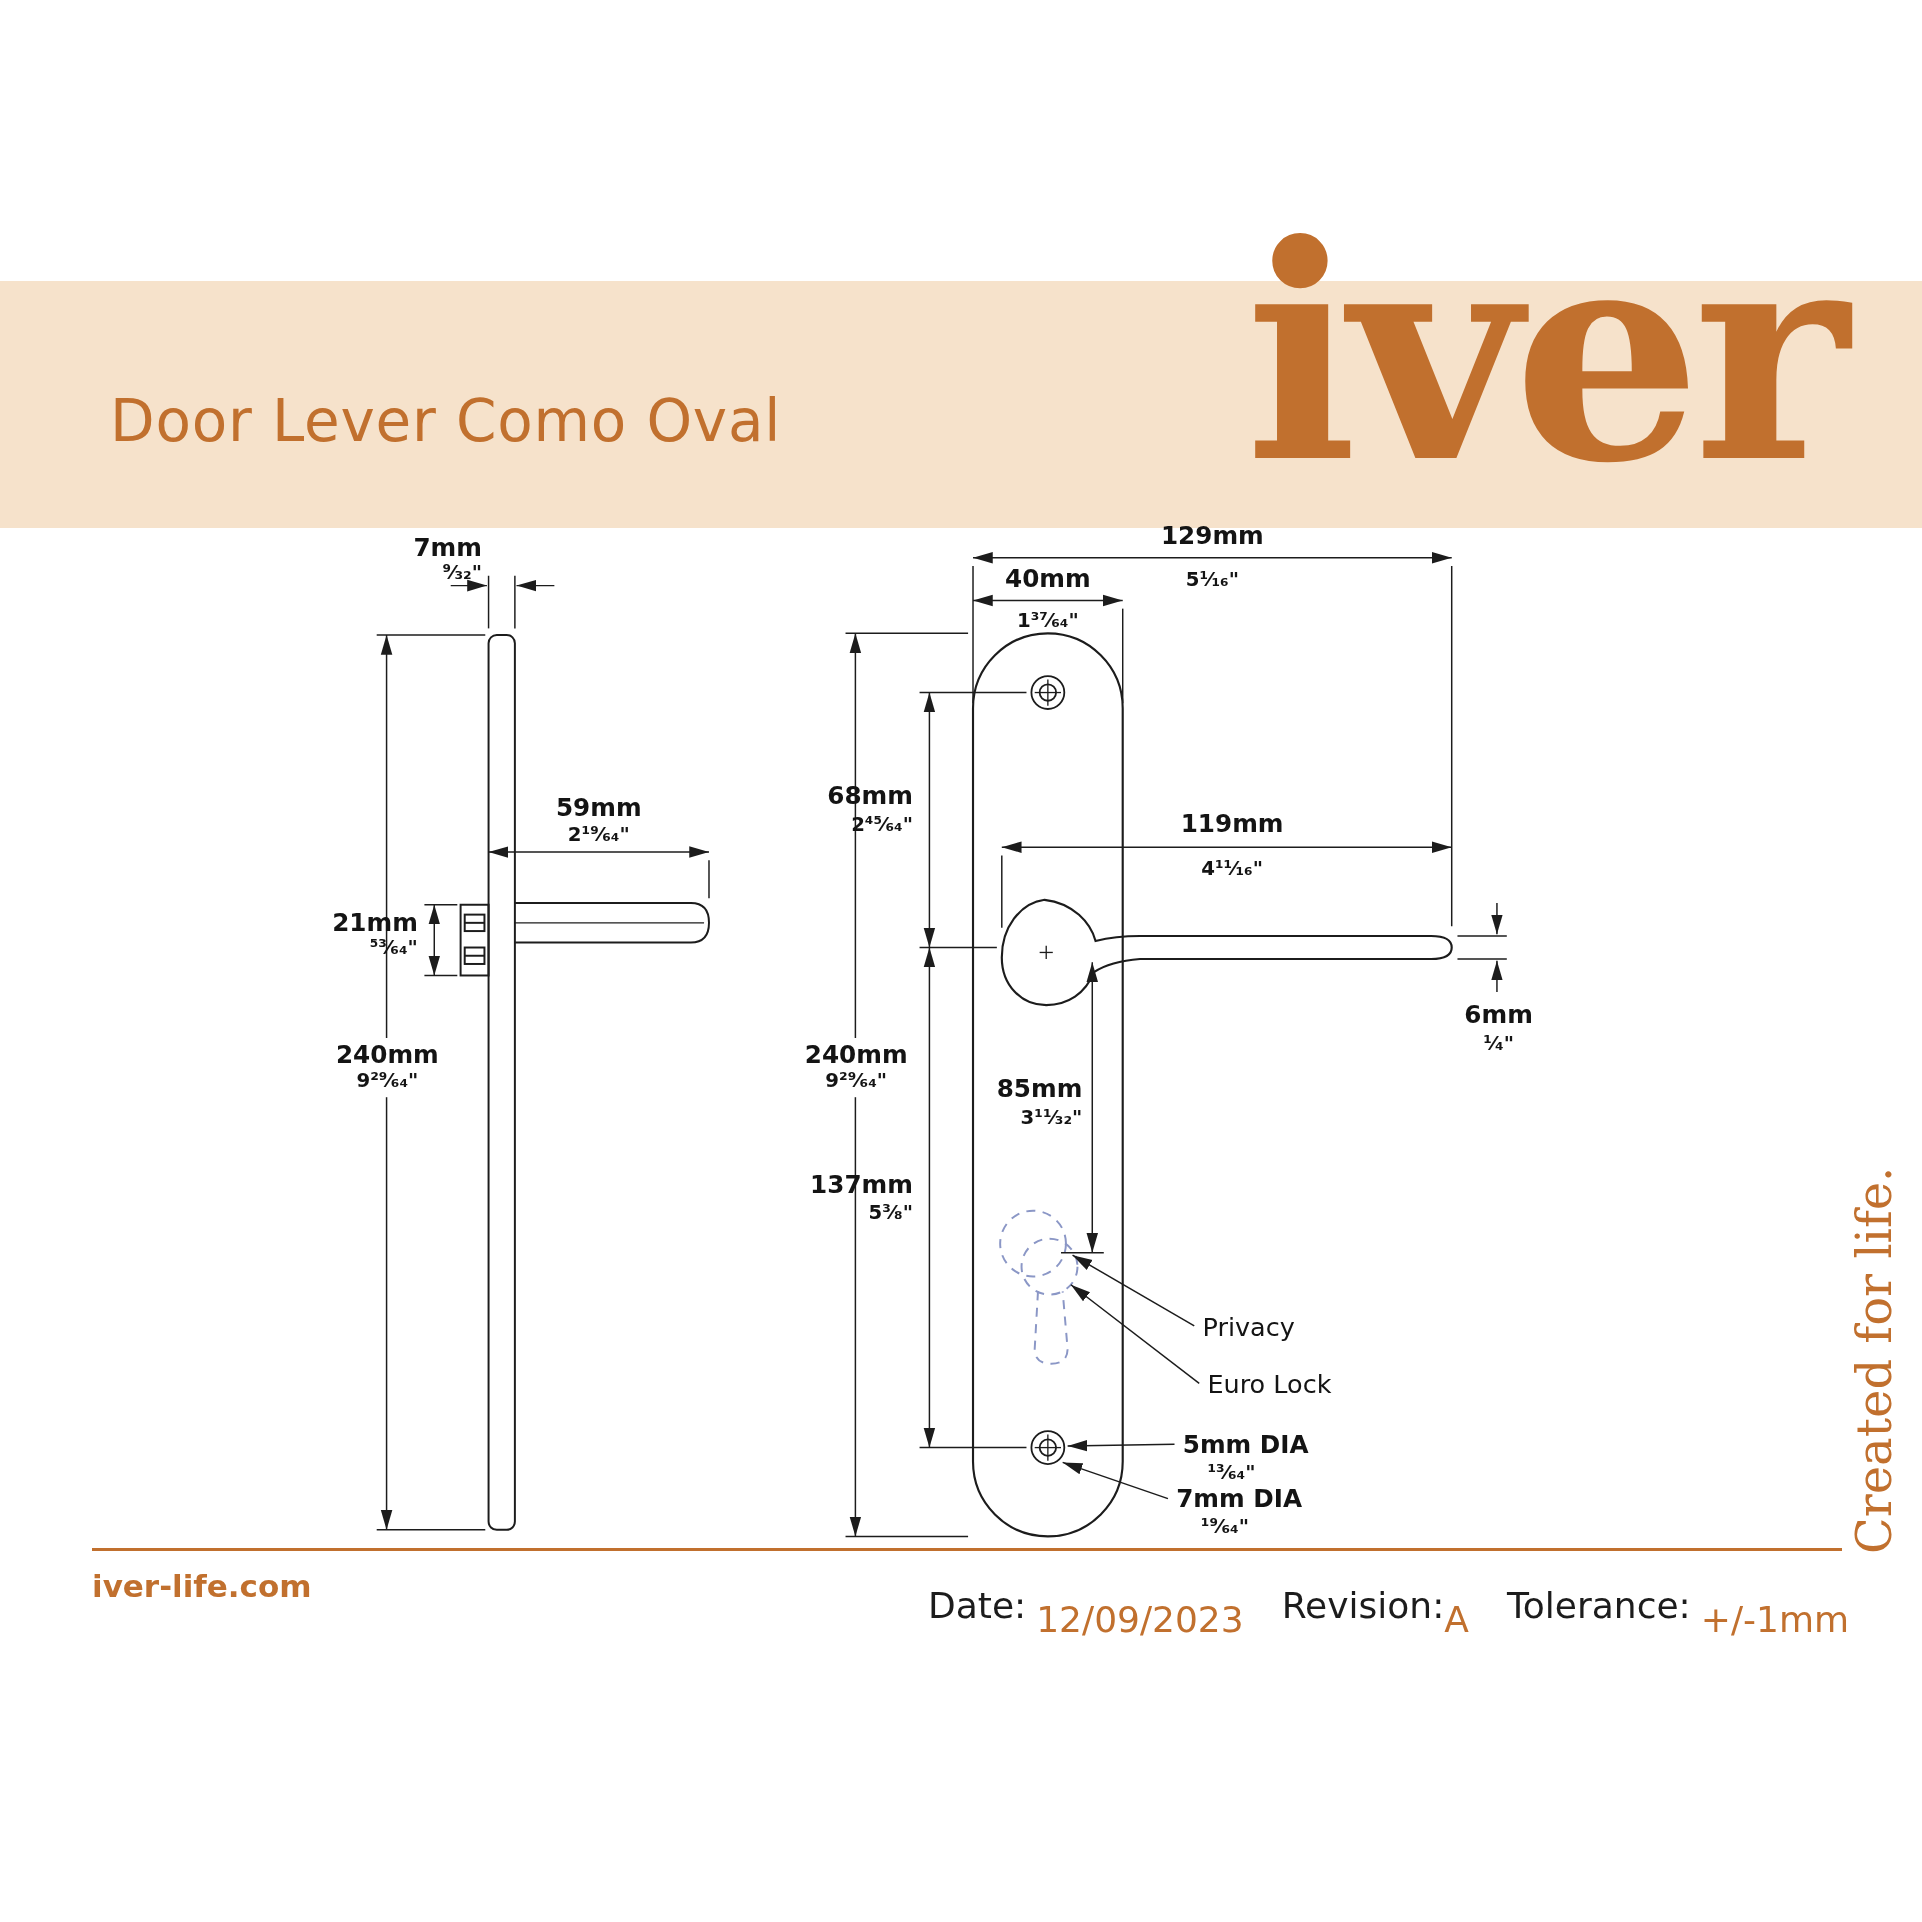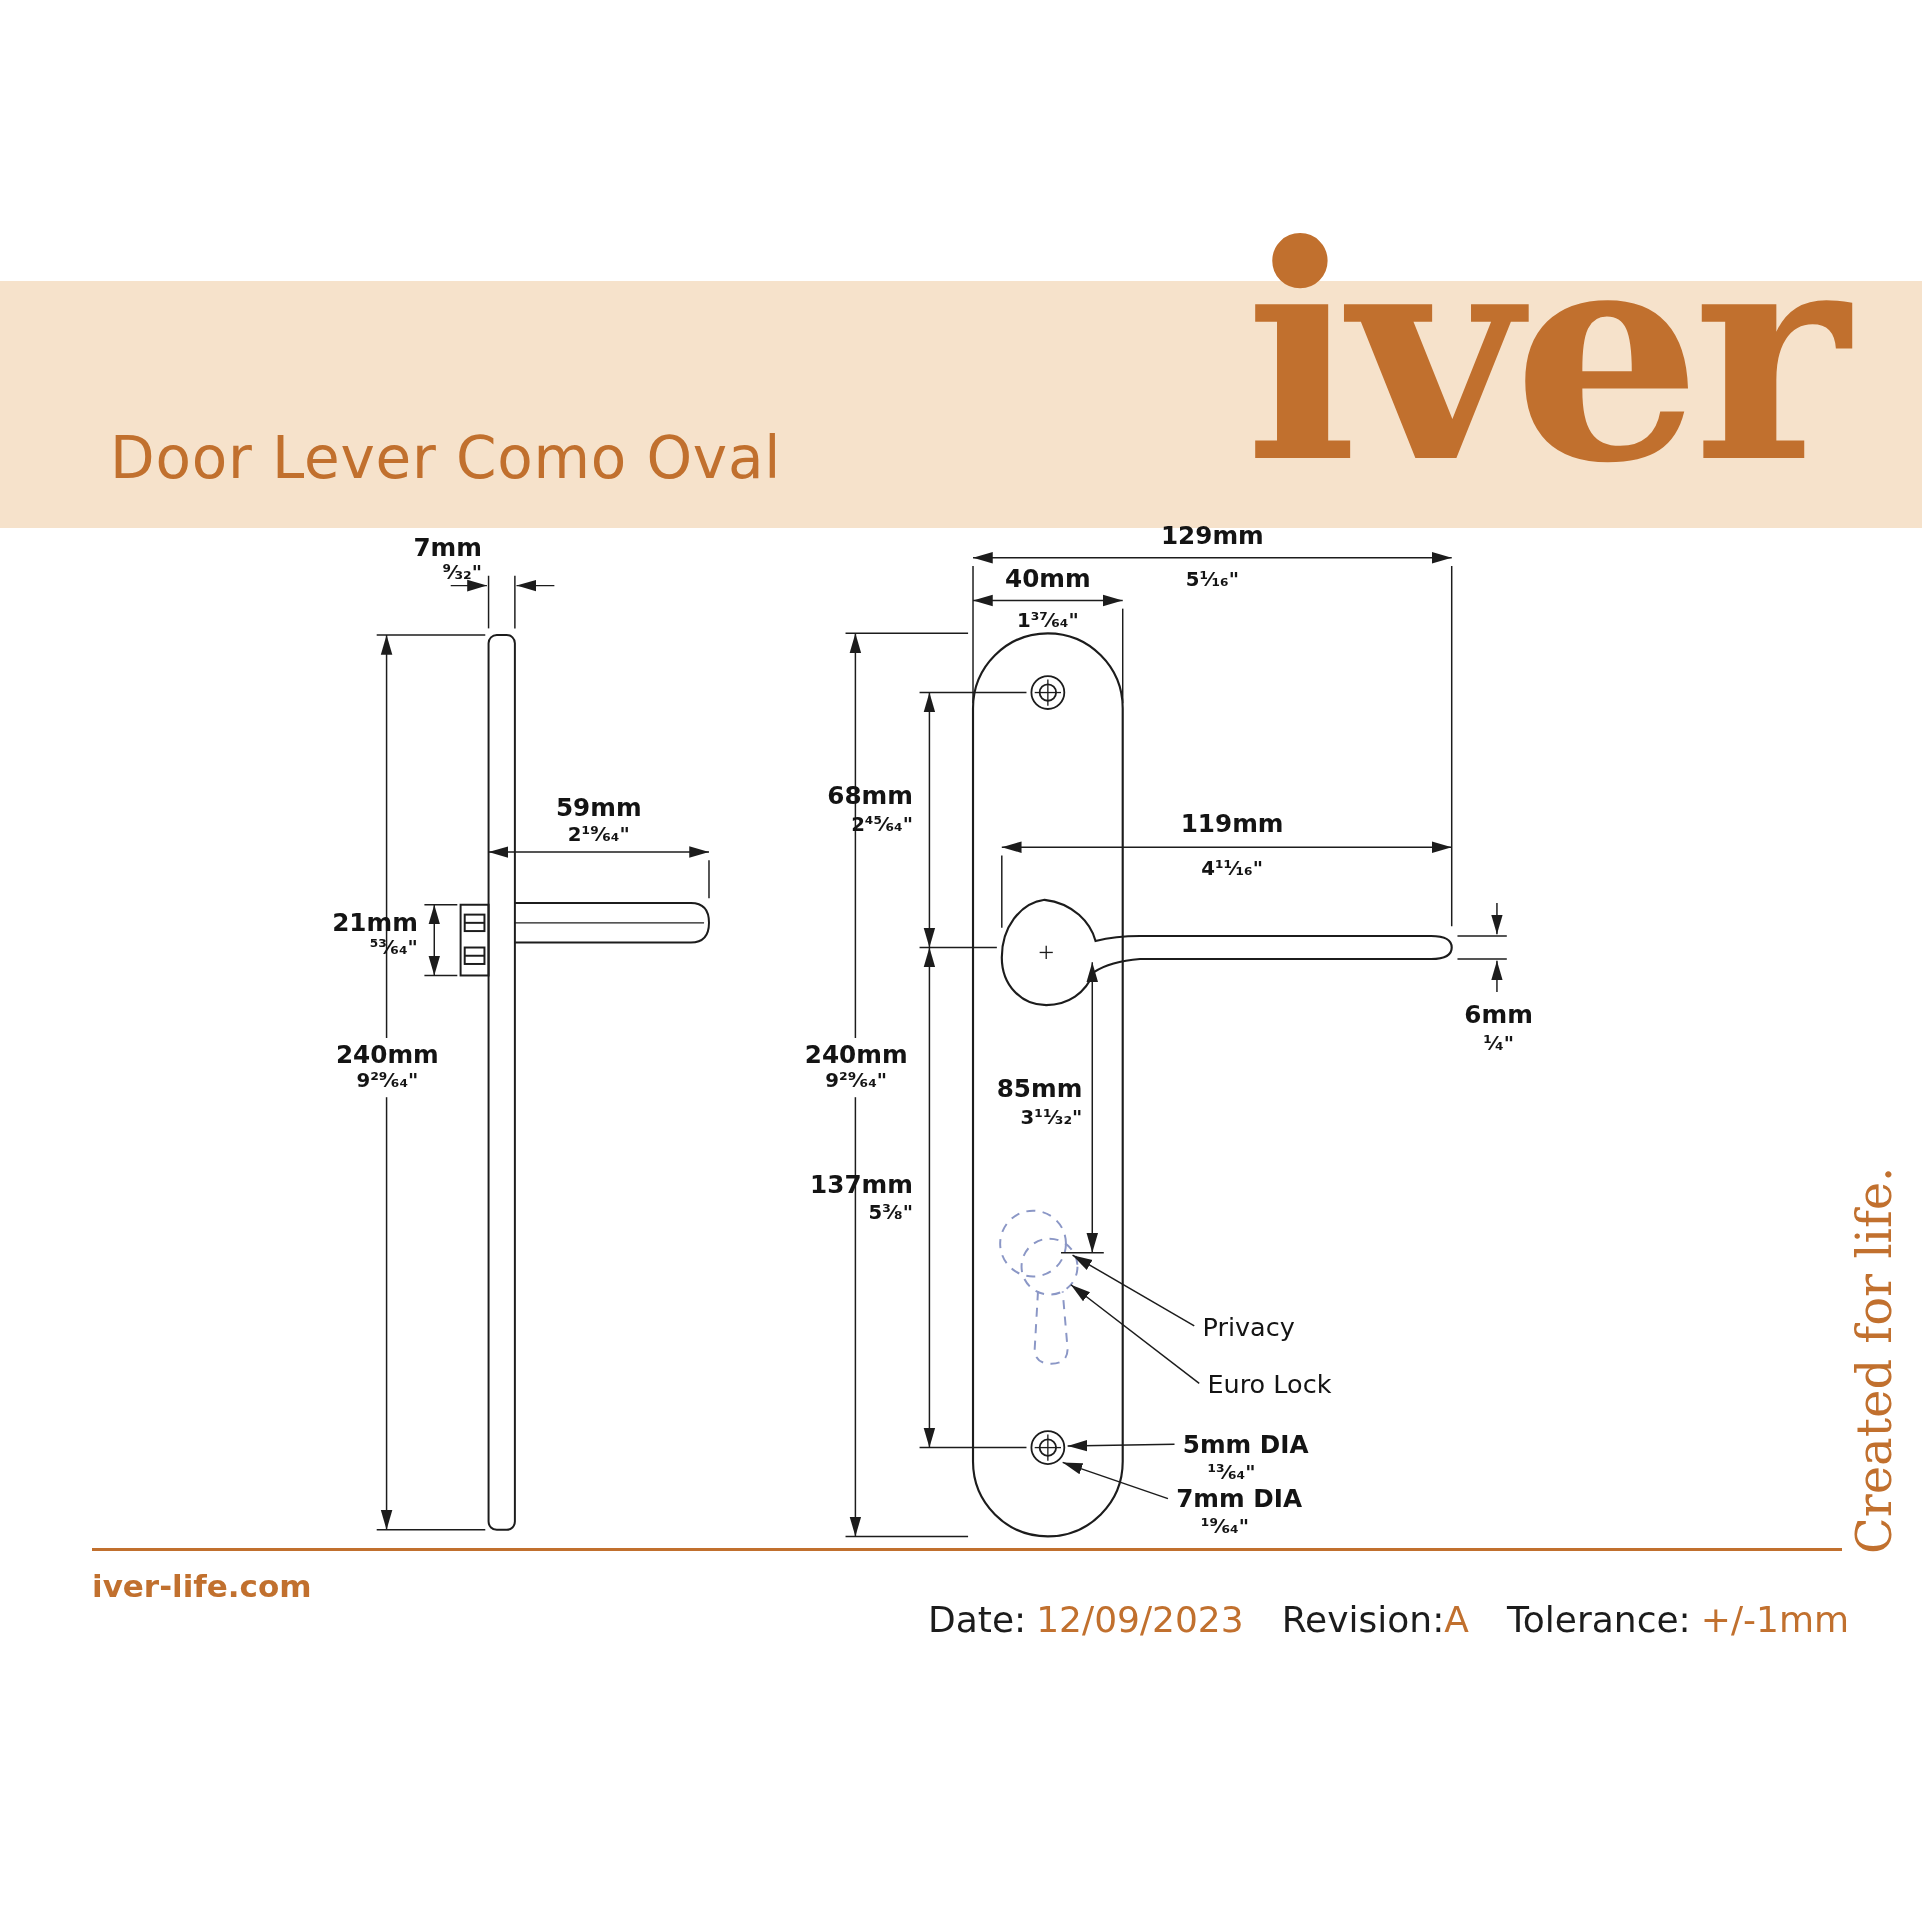--- a/index.html
+++ b/index.html
@@ -6,41 +6,41 @@
   body{
     width:1923px;height:1923px;position:relative;background:#ffffff;
     font-family:"DejaVu Sans", sans-serif;overflow:hidden;
   }
   .banner{
     position:absolute;left:0;top:281px;width:1923px;height:247px;
     background:#f6e2cb;
   }
   .page-title{
     position:absolute;left:110px;top:387px;font-size:58px;color:#c1702e;
-    font-family:"DejaVu Sans", sans-serif;letter-spacing:0.8px;margin-top:37px;
+    font-family:"DejaVu Sans", sans-serif;letter-spacing:0.8px;
   }
   .brand-logo{
     position:absolute;right:82px;top:206px;font-size:296px;line-height:1;
     color:#c1702e;font-family:"DejaVu Serif", serif;font-weight:bold;
     letter-spacing:-8.2px;
   }
   .tagline{
     position:absolute;right:21.4px;top:1143px;height:411px;
     writing-mode:vertical-rl;transform:rotate(180deg);
     font-family:"DejaVu Serif", serif;font-size:48px;color:#c1702e;
   }
   .footer-rule{
     position:absolute;left:92px;top:1548px;width:1750px;height:2.5px;background:#c1702e;
   }
   .website{
     position:absolute;left:92px;top:1568px;font-size:31px;font-weight:bold;color:#c1702e;
   }
   .footer-right{
     position:absolute;left:928px;top:1571px;font-size:36px;color:#1c1c1c;
-    display:flex;align-items:flex-end;
+    display:flex;align-items:center;
   }
   .footer-right .val{color:#c1702e;margin-top:28px;}
   .footer-right .gap{display:inline-block;width:38px;}
   .footer-right .sp{display:inline-block;width:10px;}
   svg text{fill:#141414;}
   .dim-t{font-family:"DejaVu Sans", sans-serif;font-size:30px;font-weight:bold;}
   .dim-s{font-family:"DejaVu Sans", sans-serif;font-size:24px;font-weight:bold;}
   .lbl-t{font-family:"DejaVu Sans", sans-serif;font-size:31px;font-weight:normal;}
 </style>
 </head>

